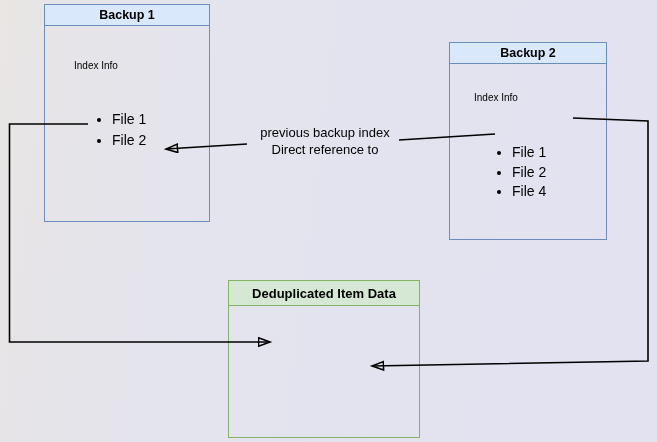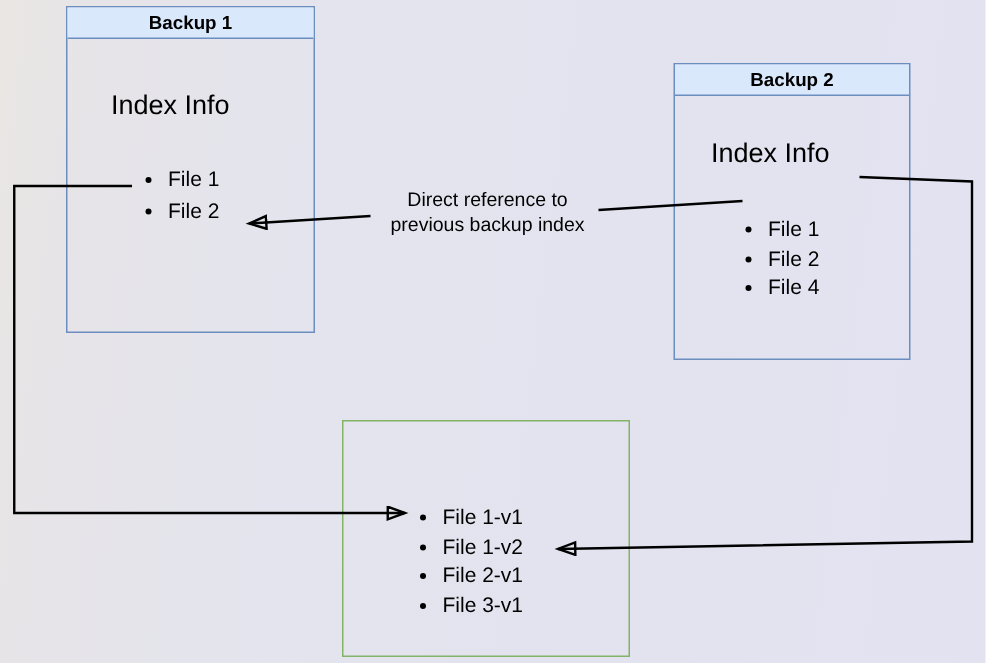--- a/index.html
+++ b/index.html
@@ -20,21 +20,21 @@
   }
   .blue .box-header{background:#dae8fc;border-color:#6c8ebf;}
   .green .box-header{background:#d5e8d4;border-color:#82b366;}
 
   .backup1{left:44px;top:4px;width:166px;height:218px;}
   .backup2{left:449px;top:2px;width:158px;height:198px;margin-top:40px;}
   .backup1 .box-header,.backup2 .box-header{height:21px;font-size:12.5px;}
   .dedup{left:228px;top:280px;width:192px;height:158px;}
   .dedup .box-header{height:25px;font-size:13px;}
 
-  .section-label{position:absolute;font-size:18px;}
+  .section-label{position:absolute;font-size:10px;}
   .backup1 .section-label{left:29px;top:55px;}
   .backup2 .section-label{left:24px;top:49px;}
 
   ul.filelist{position:absolute;left:0;right:0;margin:0;font-size:14px;list-style:disc;}
   ul.filelist li{margin:0;}
   .backup1 ul.filelist{top:104px;padding-left:67px;line-height:21px;}
   .backup2 ul.filelist{top:100px;padding-left:62px;line-height:19.5px;}
   .dedup  ul.filelist{top:54px;padding-left:66px;line-height:19.5px;}
 
   .annotation{
@@ -67,31 +67,28 @@
     </div>
     <div class="section-label">Index Info</div>
     <ul class="filelist">
       <li>File 1</li>
       <li>File 2</li>
       <li>File 4</li>
     </ul>
   </div>
 
   <div class="box green dedup">
-    <ul class="filelist">
-      <li>File 1-v1</li>
-      <li>File 1-v2</li>
-      <li>File 2-v1</li>
-      <li>File 3-v1</li>
-    </ul>
+    <div class="box-header">
+      <span>Deduplicated Item Data</span>
+    </div>
   </div>
 
   <div class="annotation">
+    <div>previous backup index</div>
     <div>Direct reference to</div>
-    <div>previous backup index</div>
   </div>
 
   <svg class="connectors" viewBox="0 0 657 442" aria-hidden="true">
     <defs>
       <marker id="arrowhead" markerWidth="15" markerHeight="11" refX="12.5" refY="5" orient="auto" markerUnits="userSpaceOnUse">
         <path d="M1,0.8 L12.5,5 L1,9.2 Z" fill="#000" stroke="none"></path>
       </marker>
     </defs>
     <path d="M 88,124 L 9.5,124 L 9.5,342 L 270,342" marker-end="url(#arrowhead)"></path>
     <path d="M 495,134 L 399,140"></path>

